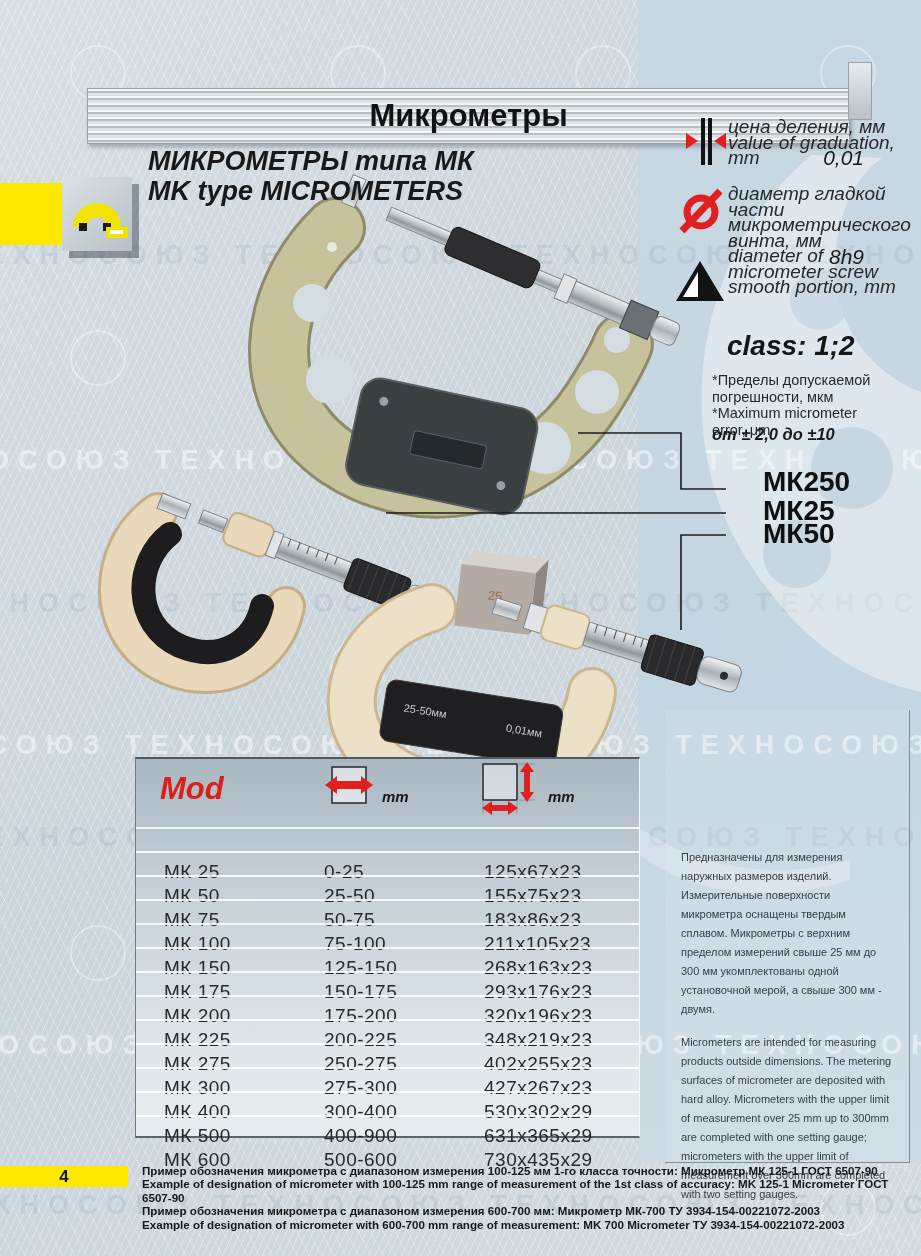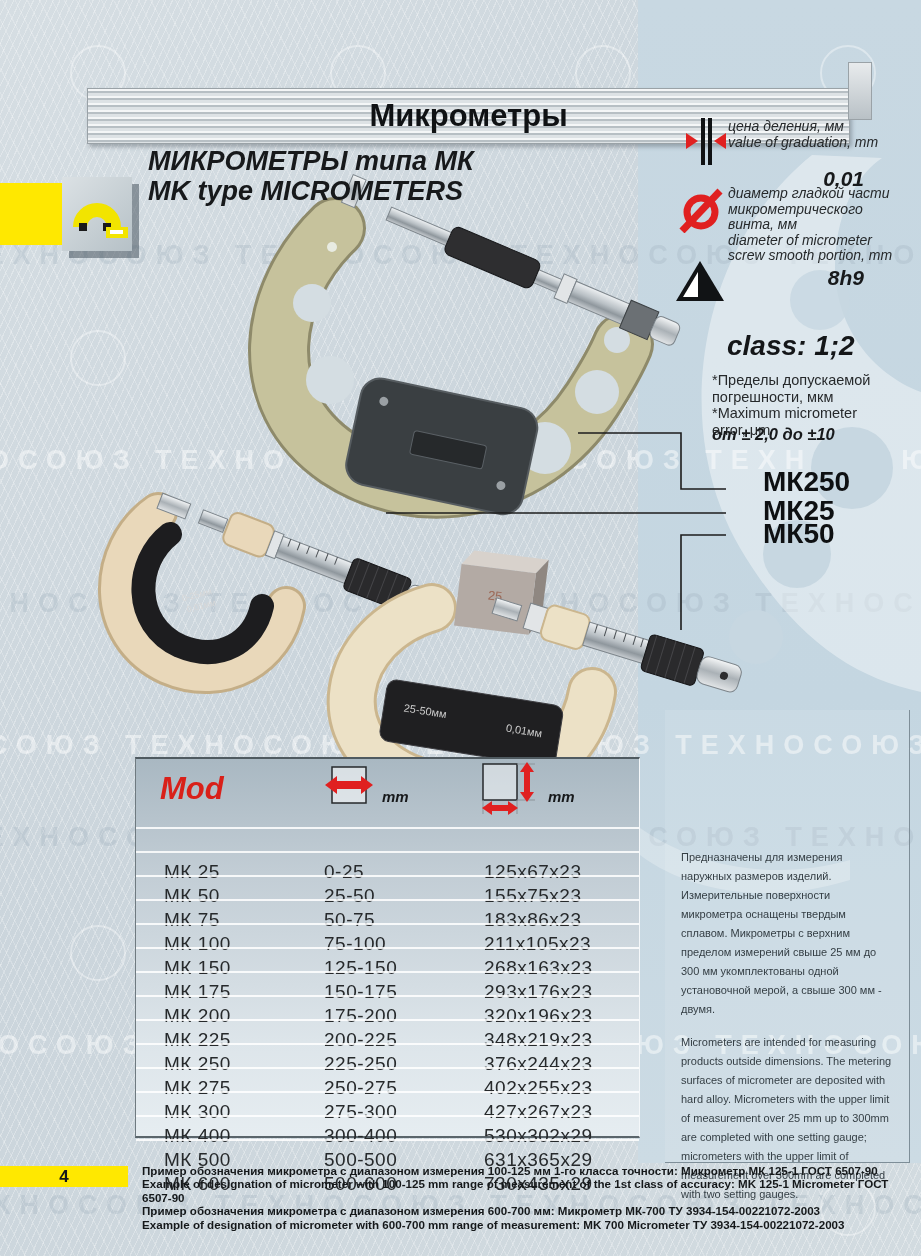--- a/index.html
+++ b/index.html
@@ -29,22 +29,22 @@
   .hcap{left:848px;top:62px;width:22px;height:56px;background:linear-gradient(180deg,#e8ebed,#b9c1c6);
     border:1px solid #9aa2a7;}
   
   .heading{left:148px;top:146px;font-size:27px;line-height:30px;font-weight:bold;font-style:italic;color:#17191b;}
   
   .ytab{left:0;top:183px;width:62px;height:62px;background:#ffe800;}
   .itab{left:62px;top:177px;width:70px;height:74px;
     background:linear-gradient(135deg,#dbe1e4 0%,#b6c1c7 100%);
     box-shadow:7px 7px 0 rgba(72,86,96,.55);}
   
-  .spec-cap{width:172px;font-size:14px;font-style:italic;line-height:15.5px;color:#26292b;}
-  .spec-val{width:104px;text-align:right;font-size:21px;font-weight:bold;font-style:italic;color:#17191b;margin-top:21px;}
+  .spec-cap{width:172px;font-size:19px;font-style:italic;line-height:15.5px;color:#26292b;}
+  .spec-val{width:104px;text-align:right;font-size:21px;font-weight:normal;font-style:italic;color:#17191b;}
   .class-label{left:727px;top:330px;font-size:28px;font-weight:bold;font-style:italic;color:#141618;}
   .err-note{left:712px;top:372px;width:162px;font-size:14.5px;line-height:16.5px;color:#26292b;}
   .err-range{left:712px;top:425px;font-size:16.5px;font-weight:bold;font-style:italic;color:#17191b;}
   .mk-label{left:727px;font-size:28px;font-weight:bold;color:#0e1012;line-height:1;margin-left:36px;}
   
   .tbl{left:135px;top:757px;width:503px;height:377px;
     background:linear-gradient(180deg,#a9b8c2 0%,#c2cdd5 30%,#dde5ea 75%,#e6edf1 100%);
     border-top:2px solid #4f5a60;border-left:1px solid #6f7a80;border-right:1px solid #f5f8fa;
     border-bottom:2px solid #5a656b;}
   .thead{position:relative;height:68px;}
@@ -356,42 +356,37 @@
         <span>МК 200</span>
         <span>175-200</span>
         <span>320x196x23</span>
       </div>
     <div class="trow">
         <span>МК 225</span>
         <span>200-225</span>
         <span>348x219x23</span>
       </div>
     <div class="trow">
-        <span>МК 250</span>
-        <span>225-250</span>
-        <span>376x244x23</span>
-      </div>
-    <div class="trow">
         <span>МК 275</span>
         <span>250-275</span>
         <span>402x255x23</span>
       </div>
     <div class="trow">
         <span>МК 300</span>
         <span>275-300</span>
         <span>427x267x23</span>
       </div>
     <div class="trow">
         <span>МК 400</span>
         <span>300-400</span>
         <span>530x302x29</span>
       </div>
     <div class="trow">
         <span>МК 500</span>
-        <span>500-500</span>
+        <span>400-900</span>
         <span>631x365x29</span>
       </div>
     <div class="trow">
         <span>МК 600</span>
         <span>500-600</span>
         <span>730x435x29</span>
       </div>
   </div>
 
   <div class="abs panel">

